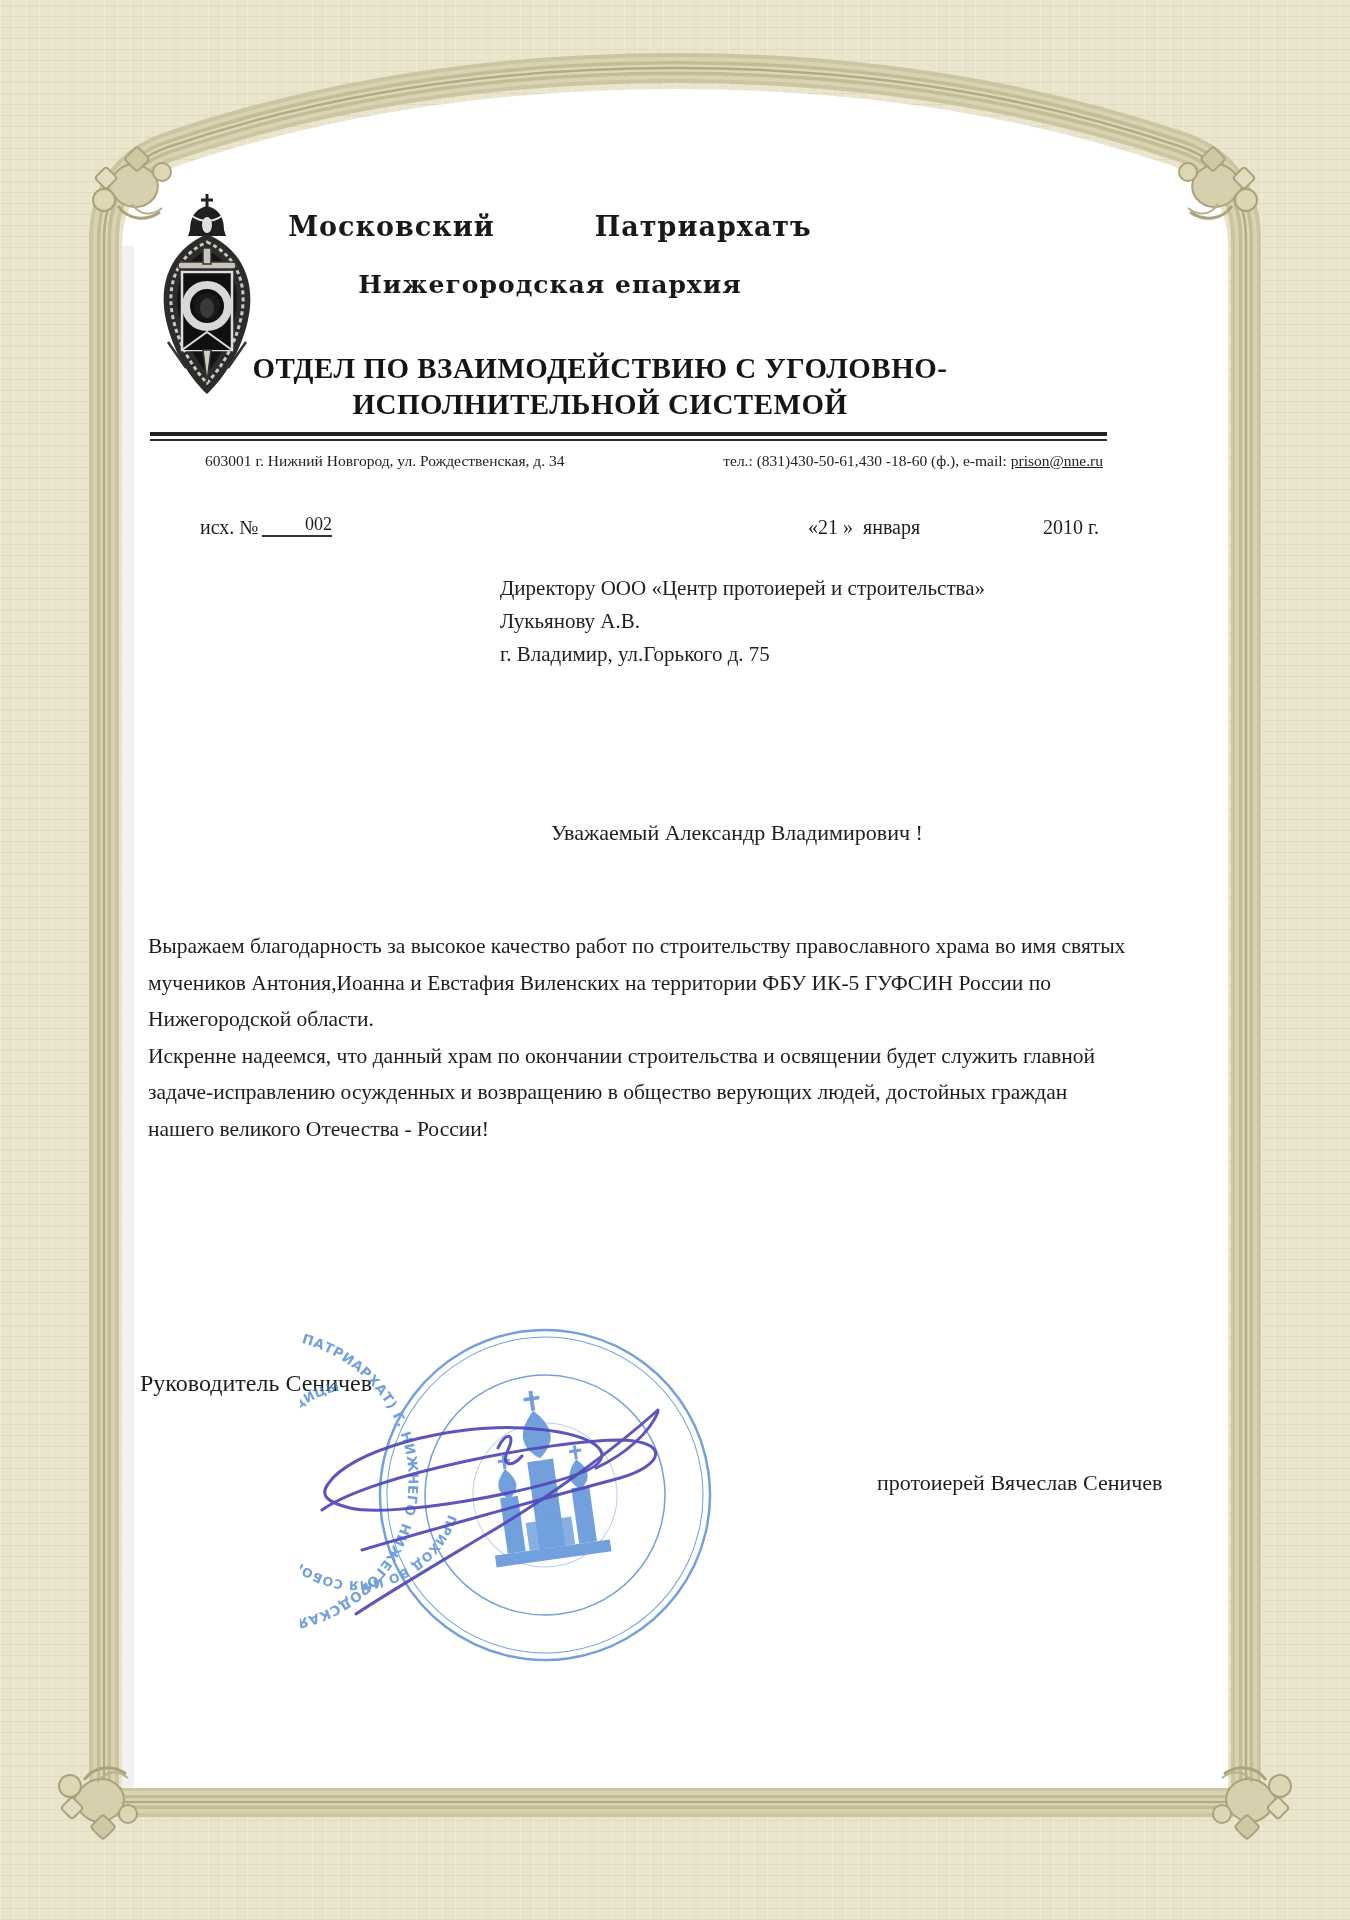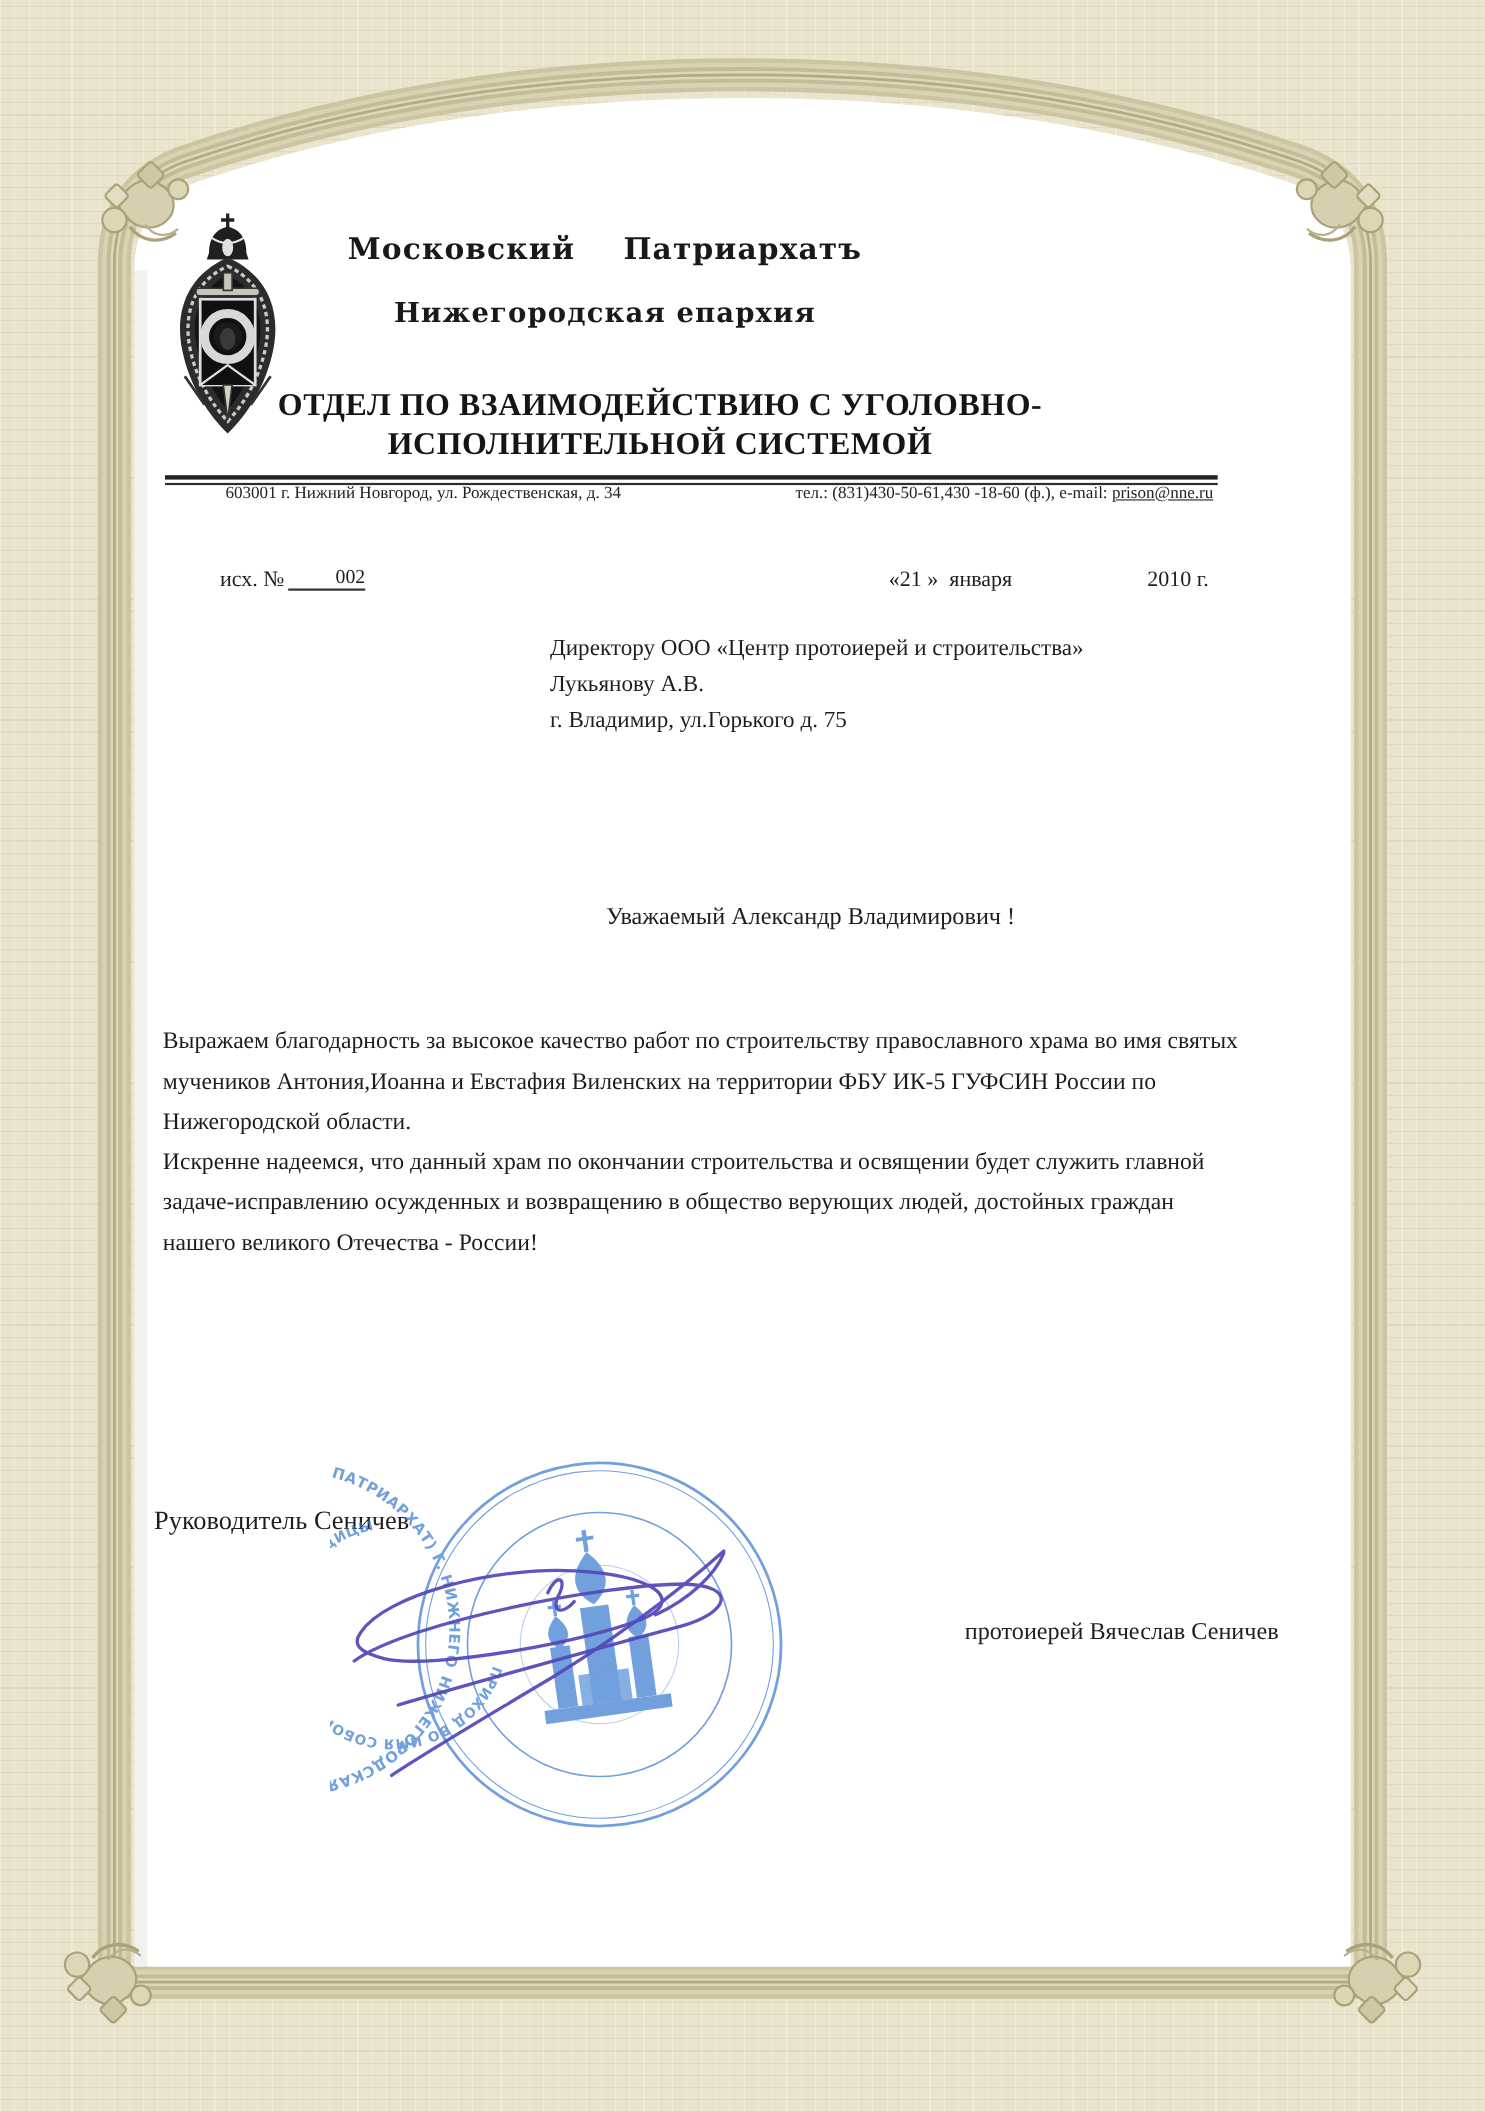--- a/index.html
+++ b/index.html
@@ -7,21 +7,21 @@
   .page{
     position:absolute;inset:0;width:1350px;height:1920px;overflow:hidden;
     background-color:#e9e4cb;
     background-image:
       repeating-linear-gradient(90deg, rgba(255,255,255,0.28) 0 1px, rgba(0,0,0,0) 1px 13px),
       repeating-linear-gradient(0deg, rgba(168,158,120,0.16) 0 1px, rgba(0,0,0,0) 1px 11px);
   }
   svg.frame{position:absolute;left:0;top:0;z-index:0;}
   .content{position:absolute;inset:0;z-index:2;color:#1e1e1e;}
   .abs{position:absolute;}
-  .hdr-line1{display:flex;align-items:center;justify-content:center;gap:22px;
+  .hdr-line1{display:flex;align-items:center;justify-content:center;gap:50px;
     font-family:"DejaVu Serif",serif;font-weight:bold;font-size:27px;color:#191919;letter-spacing:1px;}
   .hdr-line2{text-align:center;font-family:"DejaVu Serif",serif;font-weight:bold;font-size:25px;
     color:#191919;letter-spacing:1px;margin-top:20px;}
   .dept{font-size:29px;font-weight:600;letter-spacing:0.5px;text-align:center;line-height:36px;color:#151515;}
   .rule{border-top:4px solid #232323;border-bottom:2px solid #2e2e2e;height:3px;}
   .contact{display:flex;justify-content:space-between;font-size:15.5px;color:#222;}
   .contact .left{padding-left:55px;}
   .contact .right{padding-right:4px;}
   .email{text-decoration:underline;}
   .ref-label{font-size:20px;}
@@ -112,21 +112,21 @@
       <div class="hdr-line2">Нижегородская епархия</div>
     </div>
 
     <div class="abs dept" style="left:170px;top:350px;width:860px;">
       <div>ОТДЕЛ  ПО ВЗАИМОДЕЙСТВИЮ С УГОЛОВНО-</div>
       <div>ИСПОЛНИТЕЛЬНОЙ СИСТЕМОЙ</div>
     </div>
 
     <div class="abs rule" style="left:150px;top:432px;width:957px;"></div>
 
-    <div class="abs contact" style="left:150px;top:440px;width:957px;">
+    <div class="abs contact" style="left:150px;top:452px;width:957px;">
       <span class="left">603001 г. Нижний Новгород, ул. Рождественская, д. 34</span>
       <span class="right"><span>тел.: (831)430-50-61,430 -18-60 (ф.), e-mail: </span><span class="email">prison@nne.ru</span></span>
     </div>
 
     <span class="abs ref-label" style="left:200px;top:516px;">исх. №</span>
     <span class="abs ref-num" style="left:262px;top:514px;">002</span>
     <span class="abs dateline" style="left:808px;top:516px;">«21 »  января</span>
     <span class="abs dateline" style="left:1043px;top:516px;">2010 г.</span>
 
     <div class="abs recipient" style="left:500px;top:572px;">

